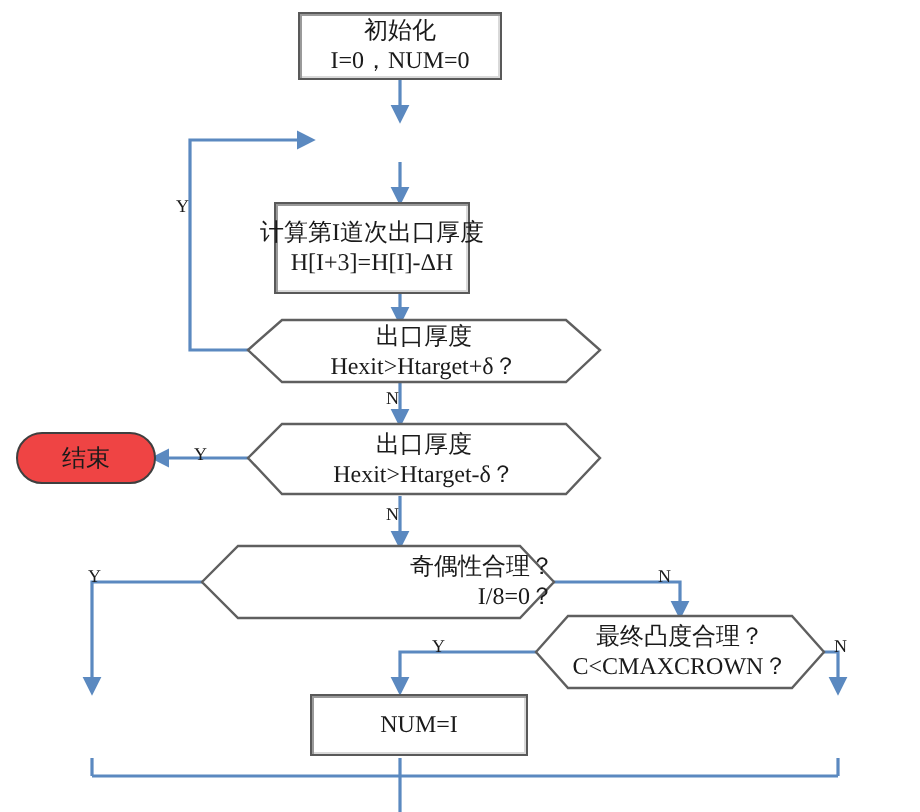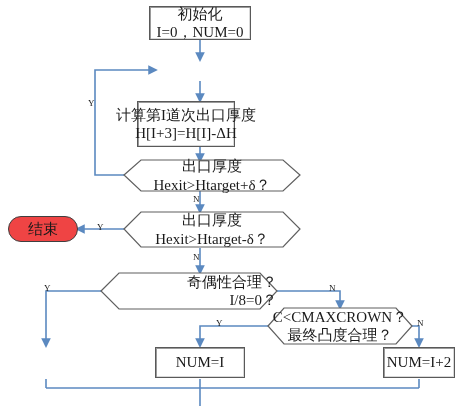--- a/index.html
+++ b/index.html
@@ -27,21 +27,21 @@
   .node {
     position: absolute;
     box-sizing: border-box;
     display: flex;
     flex-direction: column;
     align-items: center;
     justify-content: center;
     text-align: center;
     line-height: 1.22;
     color: #1a1a1a;
-    font-size: 15px;
+    font-size: 12px;
     z-index: 3;
   }
   .node .ln {
     display: block;
     white-space: nowrap;
   }
   
   .box {
     border: 1px solid #595959;
     background: #ffffff;
@@ -143,32 +143,29 @@
   <div class="node terminator" style="left:8px; top:216px; width:70px; height:26px;">
     <span class="ln">结束</span>
   </div>
 
   <div class="node hexlabel" style="left:101px; top:273px; width:176px; height:36px;align-items:flex-end;">
     <span class="ln">奇偶性合理？</span>
     <span class="ln">I/8=0？</span>
   </div>
 
   <div class="node hexlabel" style="left:268px; top:308px; width:144px; height:36px;">
+    <span class="ln">最终凸度合理？</span>
     <span class="ln">C&lt;CMAXCROWN？</span>
-    <span class="ln">最终凸度合理？</span>
   </div>
 
 
-  <div class="node box" style="left:155px; top:347px; width:90px; height:31px;">
+  <div class="node box" style="left:155px; top:347px; width:109px; height:31px;">
     <span class="ln">NUM=I</span>
   </div>
 
-  <div class="node box" style="left:383px; top:347px; width:72px; height:31px;">
-    <span class="ln">NUM=I+2</span>
-  </div>
 
   <div class="edge-label" style="left:88px; top:99px;">Y</div>
 
   <div class="edge-label" style="left:193px; top:195px;">N</div>
 
   <div class="edge-label" style="left:97px; top:223px;">Y</div>
 
   <div class="edge-label" style="left:193px; top:253px;">N</div>
 
   <div class="edge-label" style="left:44px; top:284px;">Y</div>

